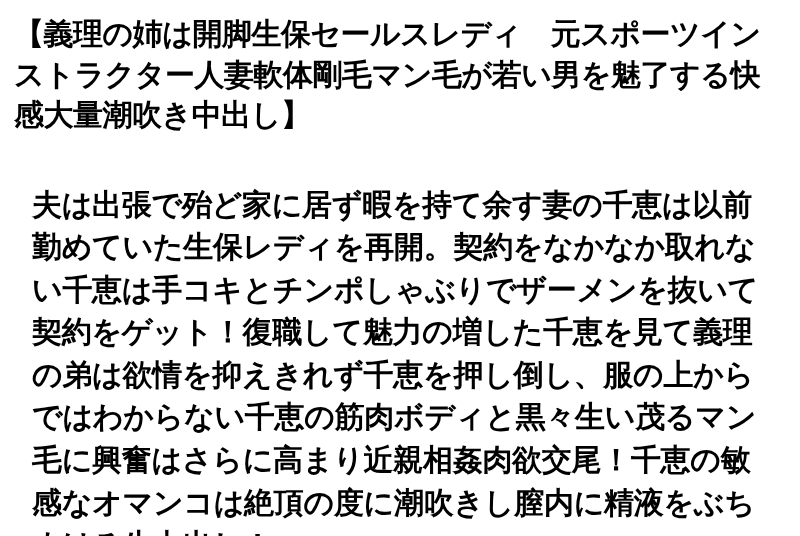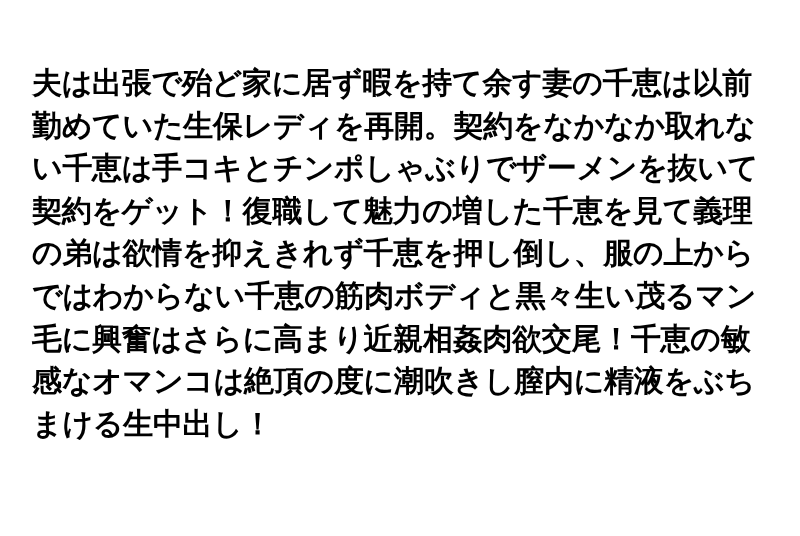--- a/index.html
+++ b/index.html
@@ -44,15 +44,16 @@
     margin: 18px;
     white-space: pre-wrap;
     word-break: break-all;
     font-family: Liberation Serif, serif;
   }
 </style>
 </head>
 <body>
 
 <div class="page">
+  <h1 class="title">【義理の姉は開脚生保セールスレディ　元スポーツインストラクター人妻軟体剛毛マン毛が若い男を魅了する快感大量潮吹き中出し】</h1>
   <div class="spacer"></div>
   <p class="body-text">夫は出張で殆ど家に居ず暇を持て余す妻の千恵は以前勤めていた生保レディを再開。契約をなかなか取れない千恵は手コキとチンポしゃぶりでザーメンを抜いて契約をゲット！復職して魅力の増した千恵を見て義理の弟は欲情を抑えきれず千恵を押し倒し、服の上からではわからない千恵の筋肉ボディと黒々生い茂るマン毛に興奮はさらに高まり近親相姦肉欲交尾！千恵の敏感なオマンコは絶頂の度に潮吹きし膣内に精液をぶちまける生中出し！</p>
 </div>
 
 </body></html>

